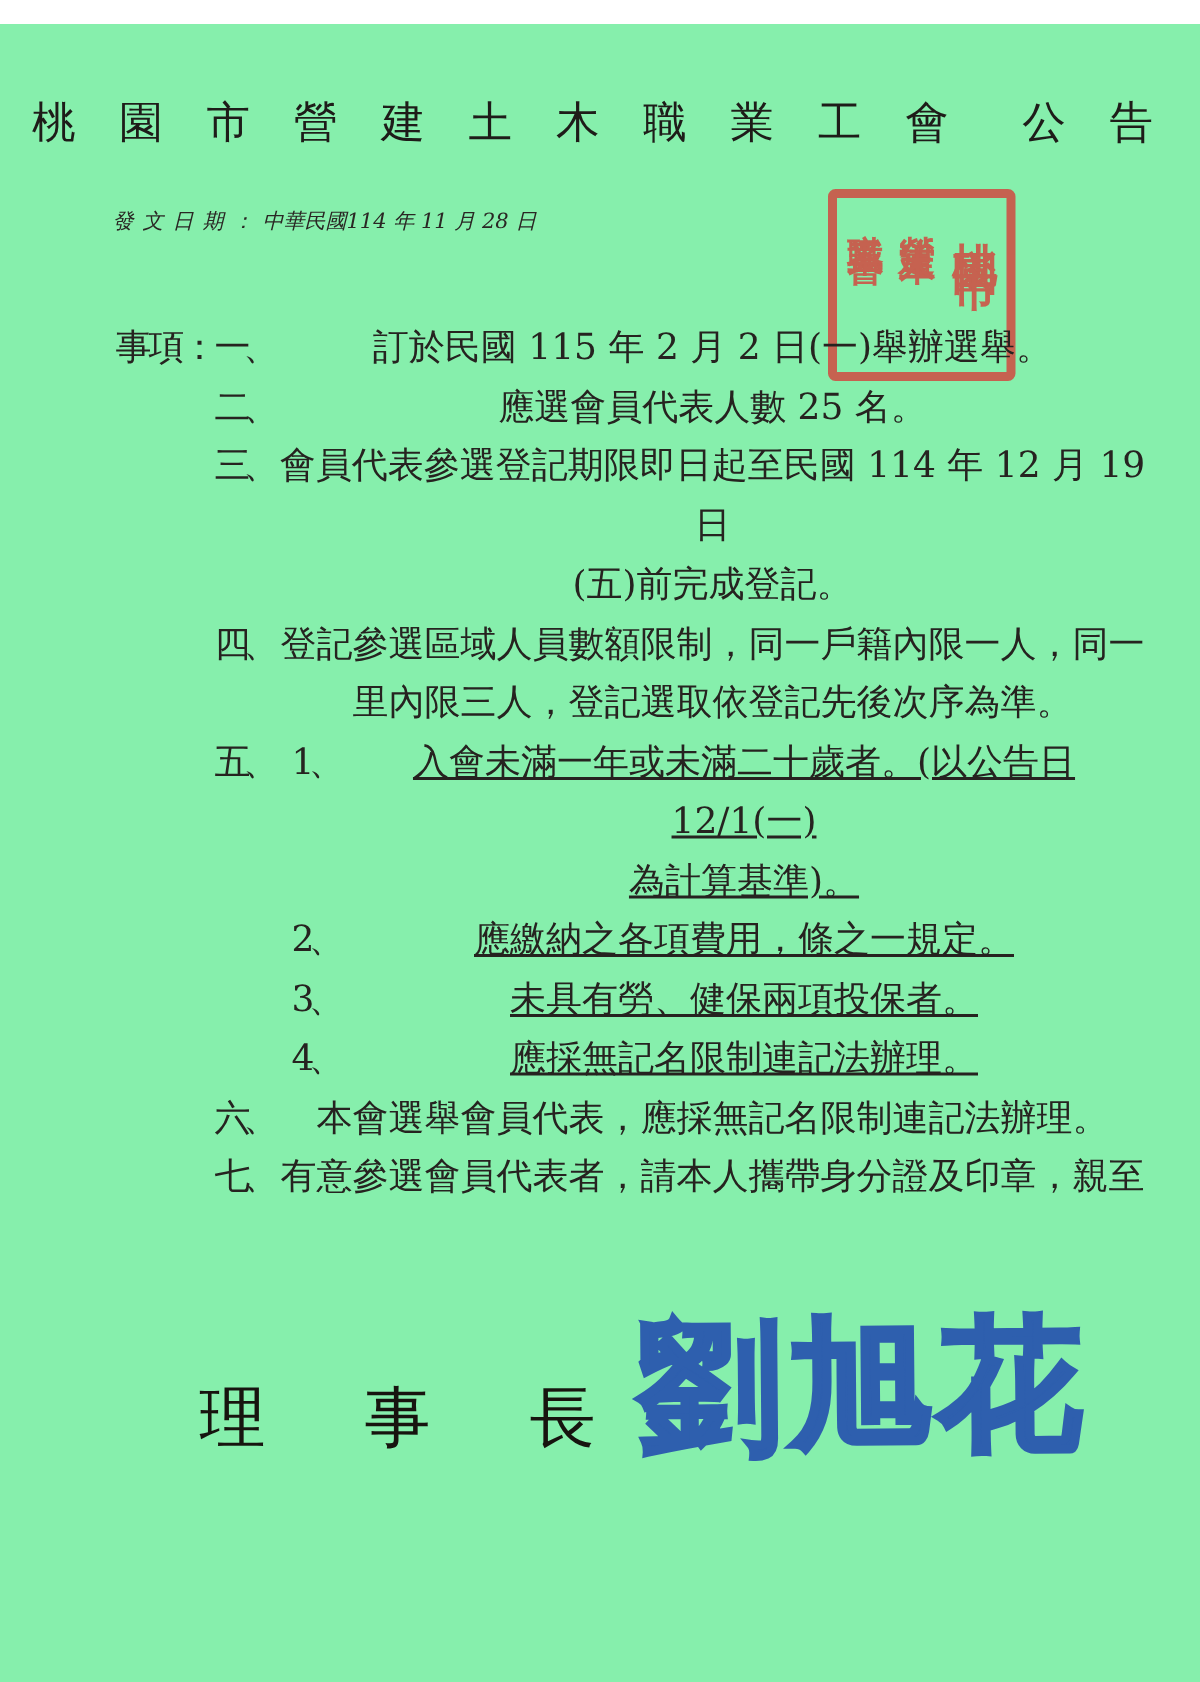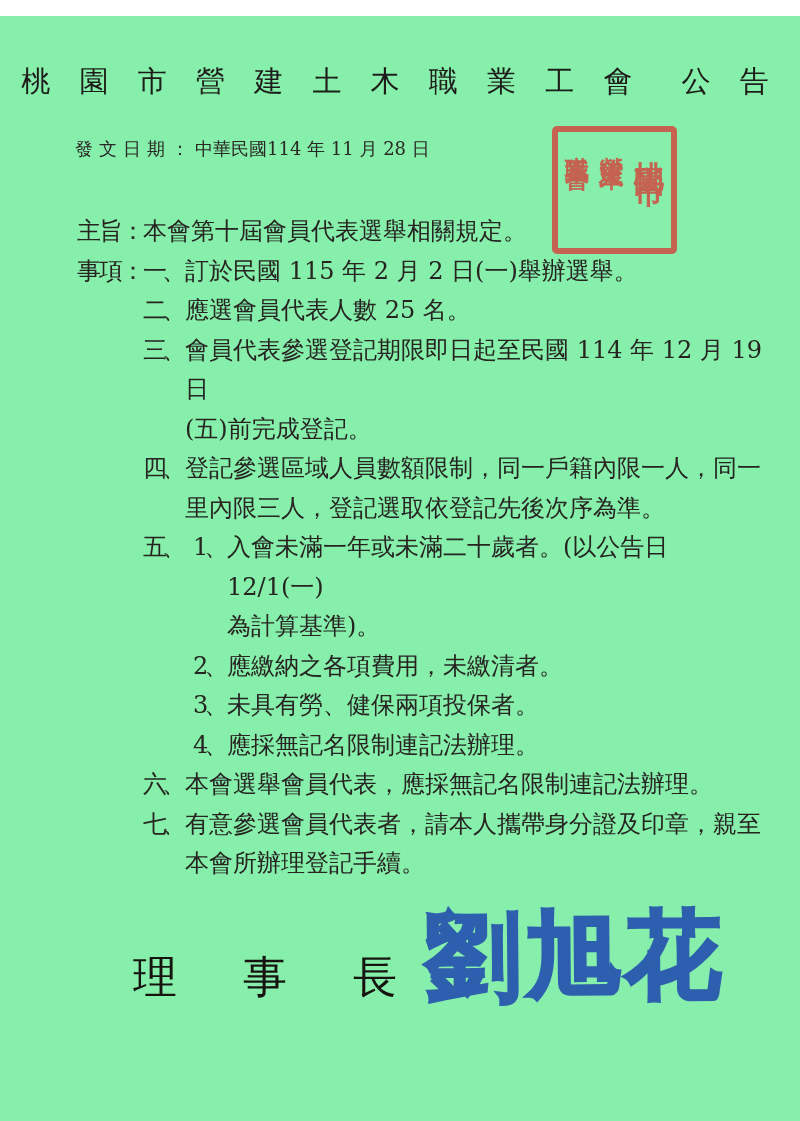--- a/index.html
+++ b/index.html
@@ -24,23 +24,24 @@
     font-size: 29px;
     letter-spacing: 10px;
     white-space: nowrap;
     color: #1e1c19;
   }
   
   .meta {
     position: absolute;
     top: 119px;
     left: 75px;
-    font-size: 18px;
+    font-size: 14px;
     line-height: 27px;
     color: #2a2724;
+    font-style: italic;
   }
   .meta-label {
     letter-spacing: 6px;
   }
   
   .seal {
     position: absolute;
     left: 552px;
     top: 110px;
     width: 125px;
@@ -70,35 +71,35 @@
     width: 688px;
     font-size: 24px;
     line-height: 39.5px;
     color: #262320;
   }
   .row { display: flex; align-items: flex-start; }
   .row-label { flex: none; width: 66px; letter-spacing: -2px; white-space: nowrap; }
   .row-body { flex: 1; }
   .item { display: flex; }
   .item-num { flex: none; width: 42px; letter-spacing: -5px; white-space: nowrap; }
-  .item-body { flex: 1; }
+  .item-body { flex: 1; text-align: center; }
   .subitems { margin-left: 8px; }
   .subitem { display: flex; }
   .subitem-num { flex: none; width: 34px; letter-spacing: -4px; white-space: nowrap; }
-  .subitem-body { flex: 1; }
+  .subitem-body { flex: 1; text-decoration: underline; }
   .u {
     text-decoration: underline;
     text-underline-offset: 6px;
     text-decoration-thickness: 1.5px;
   }
   
   .signature {
     position: absolute;
     left: 133px;
-    top: 890px;
+    top: 858px;
     display: flex;
     align-items: flex-start;
   }
   .sig-title {
     margin-top: 42px;
     font-size: 44px;
     letter-spacing: 26px;
     white-space: nowrap;
     color: #17140f;
   }
@@ -127,24 +128,20 @@
   </div>
 
   <div class="seal" style="color: rgb(207, 79, 68);">
     <div class="seal-col seal-col-0">桃園市</div>
     <div class="seal-col seal-col-1">營建土木</div>
     <div class="seal-col seal-col-2">職業工會</div>
   </div>
 
   <div class="content">
 
-    <div class="row">
-      <span class="row-label">主旨：</span>
-      <span class="row-body">本會第十屆會員代表選舉相關規定。</span>
-    </div>
 
 
     <div class="row">
       <span class="row-label">事項：</span>
       <div class="row-body">
 
         <div class="item">
           <span class="item-num">一、</span>
           <div class="item-body">
             <div>訂於民國 115 年 2 月 2 日(一)舉辦選舉。</div>
@@ -181,21 +178,21 @@
               <div class="subitem">
                 <span class="subitem-num">1、</span>
                 <div class="subitem-body">
                   <div>入會未滿一年或未滿二十歲者。(以公告日 12/1(一)</div>
                   <div>為計算基準)。</div>
                 </div>
               </div>
               <div class="subitem">
                 <span class="subitem-num">2、</span>
                 <div class="subitem-body">
-                  <div>應繳納之各項費用，未繳清者。</div>
+                  <div>應繳納之各項費用，條之一規定。</div>
                 </div>
               </div>
               <div class="subitem">
                 <span class="subitem-num">3、</span>
                 <div class="subitem-body">
                   <div>未具有勞、健保兩項投保者。</div>
                 </div>
               </div>
               <div class="subitem">
                 <span class="subitem-num">4、</span>
@@ -211,21 +208,20 @@
           <span class="item-num">六、</span>
           <div class="item-body">
             <div>本會選舉會員代表，應採無記名限制連記法辦理。</div>
           </div>
         </div>
 
         <div class="item">
           <span class="item-num">七、</span>
           <div class="item-body">
             <div>有意參選會員代表者，請本人攜帶身分證及印章，親至</div>
-            <div>本會所辦理登記手續。</div>
           </div>
         </div>
 
       </div>
     </div>
   </div>
 
   <div class="signature">
     <span class="sig-title">理 事 長</span>
     <span class="sig-name" style="color: rgb(46, 95, 174);">劉旭花</span>

